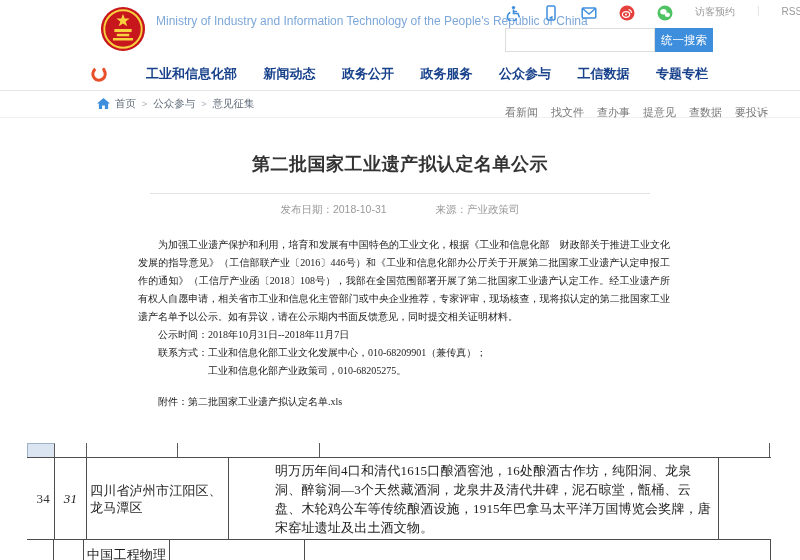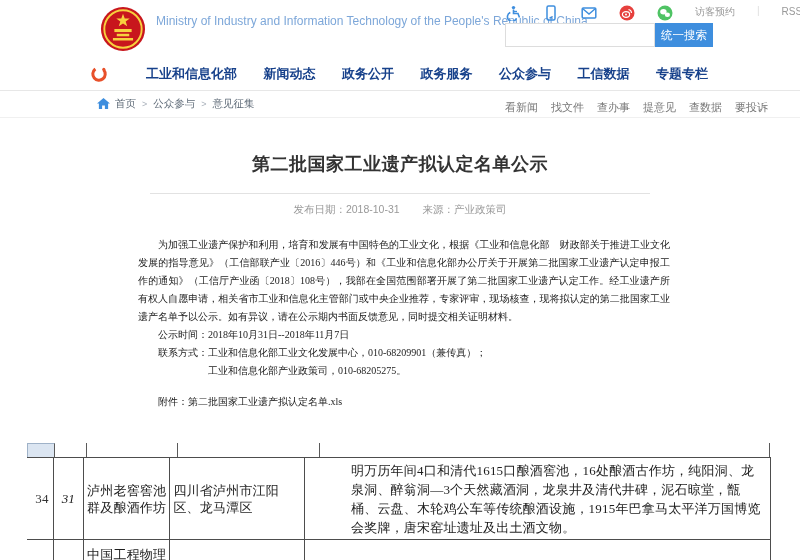--- a/index.html
+++ b/index.html
@@ -11,21 +11,21 @@
   .emblem { position:absolute; left:100px; top:6px; width:46px; height:46px; }
   .logo-text { position:absolute; left:156px; top:11px; }
   .ministry-name { font-size:24px; font-weight:bold; color:#2466ae; letter-spacing:0.5px; white-space:nowrap; }
   .ministry-en { font-size:12px; color:#7da7d9; margin-top:3px; white-space:nowrap; }
 
   .header-right { position:absolute; left:505px; top:5px; width:215px; }
   .util-row { display:flex; gap:22px; height:18px; }
   .util-row .uicon { width:16px; height:16px; display:inline-flex; cursor:pointer; }
   .util-text { font-size:10px; color:#999; cursor:pointer; white-space:nowrap; }
   .util-sep { color:#ddd; font-size:10px; }
-  .search-row { display:flex; }
+  .search-row { display:flex; margin-top:5px; }
   .search-input { width:150px; height:24px; border:1px solid #ddd; outline:none; padding:0 6px; font-size:11px; }
   .search-btn { width:58px; height:24px; background:#3e8ede; color:#fff; border:none; font-size:11.5px; cursor:pointer; }
   .quick-row { display:flex; gap:13px; margin-top:7px; }
   .quick-row span { font-size:11px; color:#777; cursor:pointer; white-space:nowrap;margin-top:46px; }
 
   
   .nav { height:33px; border-bottom:1px solid #e7e7e7; display:flex; align-items:center;
     padding:0 92px 0 90px; }
   .nav-home { width:18px; height:18px; margin-right:38px; cursor:pointer; }
   .nav-items { flex:1; display:flex; justify-content:space-between; align-items:center; }
@@ -35,21 +35,21 @@
   .breadcrumb { height:27px; border-bottom:1px solid #f0f0f0; display:flex; align-items:center;
     padding-left:97px; font-size:10.5px; color:#5f6b78; }
   .bc-house { width:13px; height:12px; margin-right:5px; }
   .bc-item { cursor:pointer; }
   .bc-sep { margin:0 6px; color:#a8b0ba; font-size:9px; }
 
   
   .article-title { margin-top:34px; text-align:center; font-size:18px; font-weight:bold; color:#333; letter-spacing:0.5px; }
   .title-divider { width:500px; margin:17px auto 0; border-top:1px solid #e2e2e2; }
   .article-meta { margin-top:9px; text-align:center; font-size:10.5px; color:#999; }
-  .article-meta span { margin:0 10px; }
+  .article-meta span { margin:0 23px; }
 
   .article-body { position:absolute; left:138px; top:236px; width:532px;
     font-family:"Liberation Serif", serif; font-size:10px; line-height:18px; color:#222;
     text-align:justify; }
   .p-indent { text-indent:2em; }
   .p-contact2 { padding-left:7em; }
   .attachment { margin-top:13px; text-indent:2em; cursor:pointer; }
 
   
   .sheet { position:absolute; left:27px; top:443px; width:744px;
@@ -195,21 +195,20 @@
   <div class="sheet-stub">
     <div class="s s-num"></div>
     <div class="s s-c1"></div>
     <div class="s s-c2"></div>
     <div class="s s-c3"></div>
     <div class="s s-c4"></div>
   </div>
   <div class="sheet-row row-main">
     <div class="c-num">34</div>
     <div class="c-serial">31</div>
-    <div class="c-name">泸州老窖窖池群及酿酒作坊</div>
     <div class="c-loc">四川省泸州市江阳区、龙马潭区</div>
     <div class="c-desc">明万历年间4口和清代1615口酿酒窖池，16处酿酒古作坊，纯阳洞、龙泉洞、醉翁洞—3个天然藏酒洞，龙泉井及清代井碑，泥石晾堂，甑桶、云盘、木轮鸡公车等传统酿酒设施，1915年巴拿马太平洋万国博览会奖牌，唐宋窑址遗址及出土酒文物。</div>
   </div>
   <div class="sheet-row row-partial">
     <div class="c-num"></div>
     <div class="c-serial"></div>
     <div class="c-name">中国工程物理</div>
     <div class="c-loc"></div>
     <div class="c-desc"></div>
   </div>

